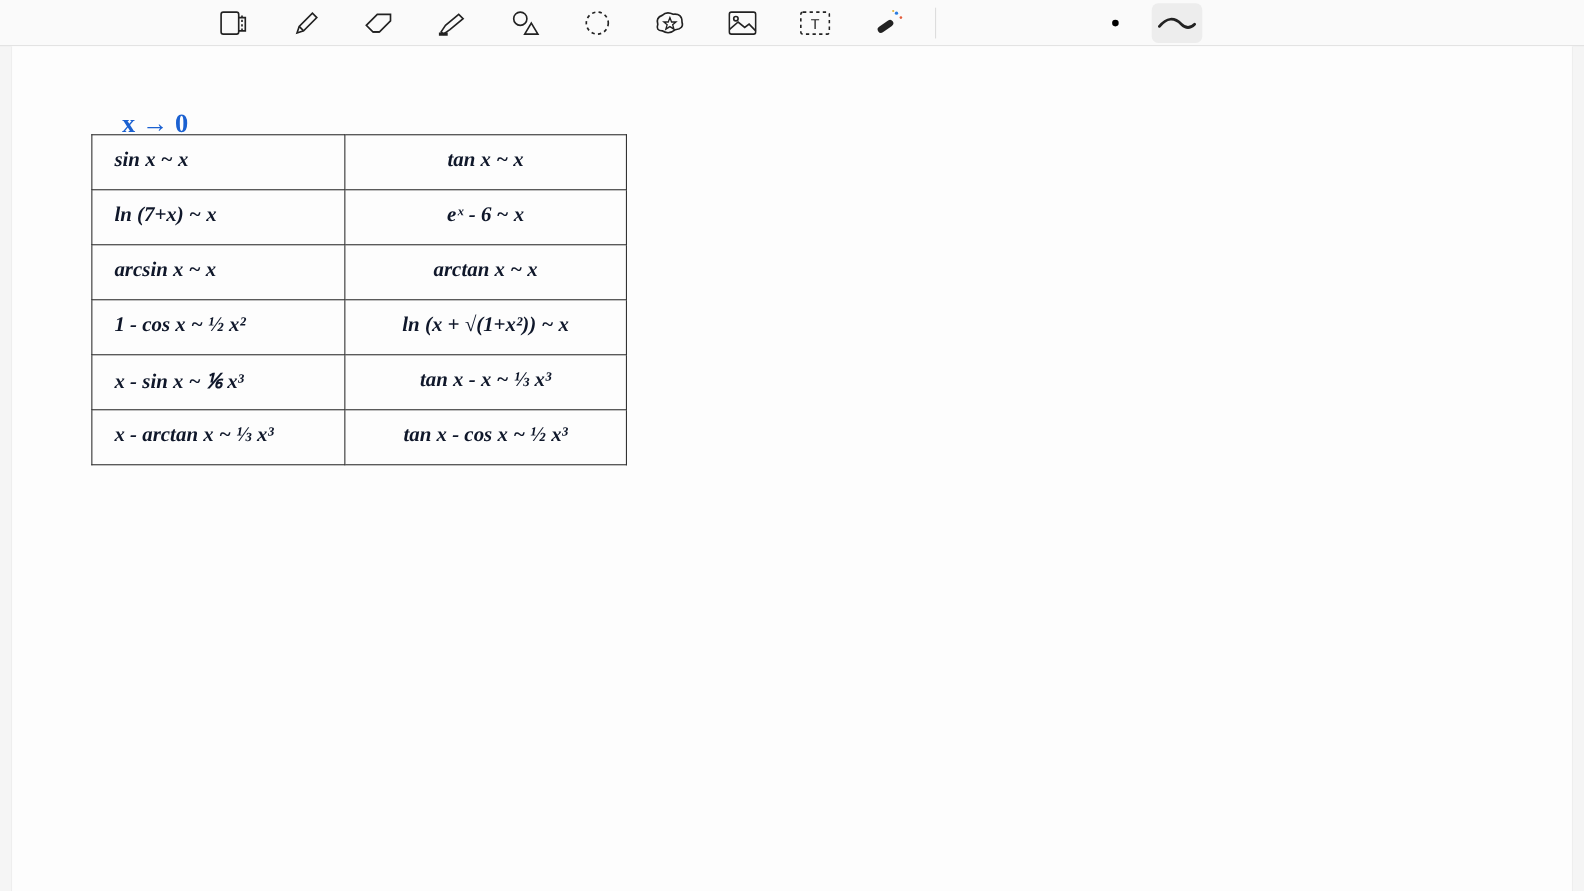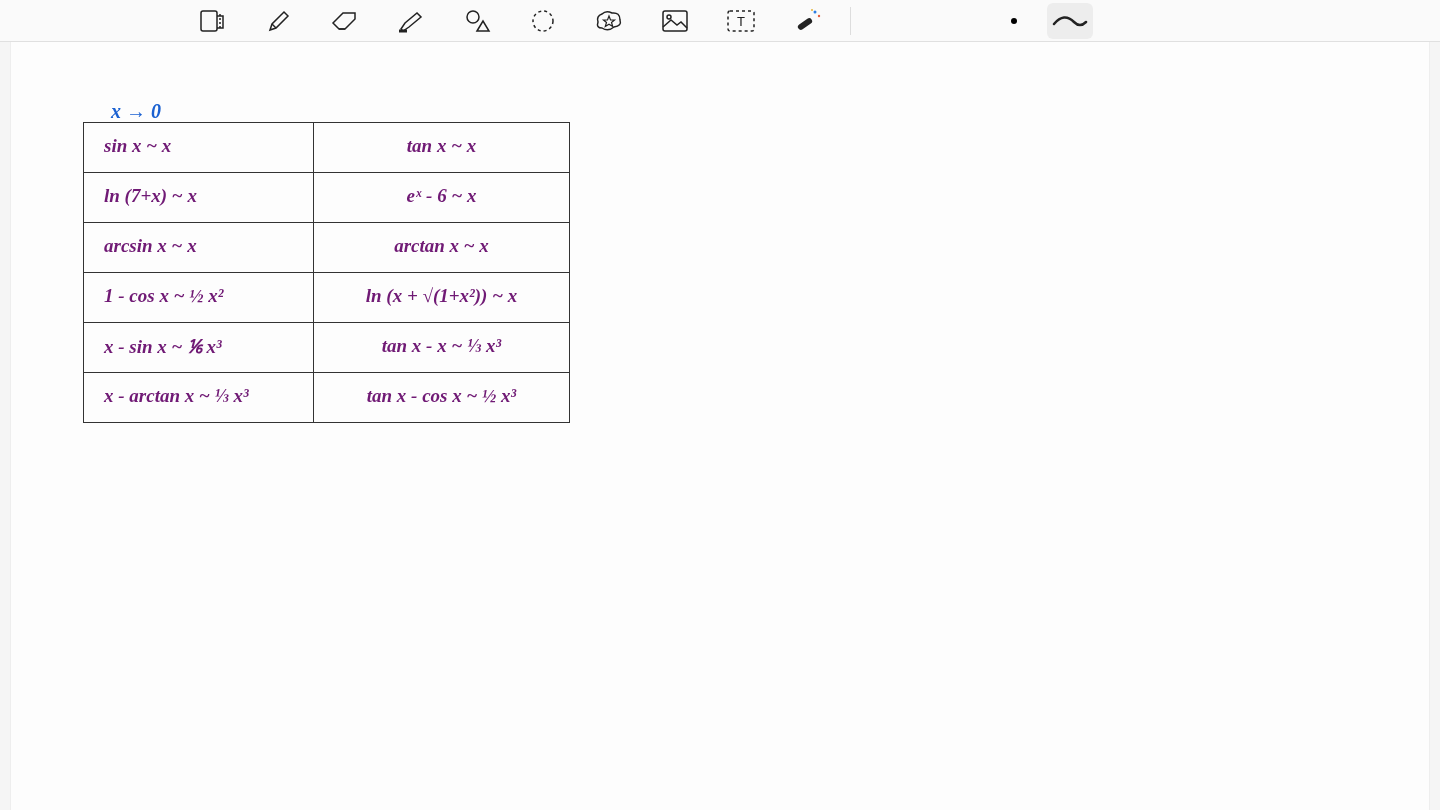--- a/index.html
+++ b/index.html
@@ -58,35 +58,34 @@
     position: relative;
     border-left: 1px solid #eee;
     border-right: 1px solid #eee;
   }
   .hand-title {
     position: absolute;
     top: 58px;
     left: 100px;
     color: #1b61d1;
     font-family: "Segoe Script", "Brush Script MT", cursive;
-    font-style: italic;
     font-weight: 600;
-    font-size: 20px;
+    font-size: 24px;
   }
   .math-table {
     position: absolute;
     top: 80px;
     left: 72px;
     border-collapse: collapse;
   }
   .math-table td {
     border: 1px solid #333;
     height: 50px;
     vertical-align: middle;
-    color: #701a75;
+    color: #0f172a;
     font-family: "Segoe Script", "Brush Script MT", cursive;
     font-style: italic;
     font-weight: 600;
     font-size: 19px;
     padding: 0 20px 4px 20px;
     white-space: nowrap;
   }
   .math-table td.col1 { width: 230px; }
   .math-table td.col2 { width: 256px; text-align: center; margin-top: 42px; }
 </style>

